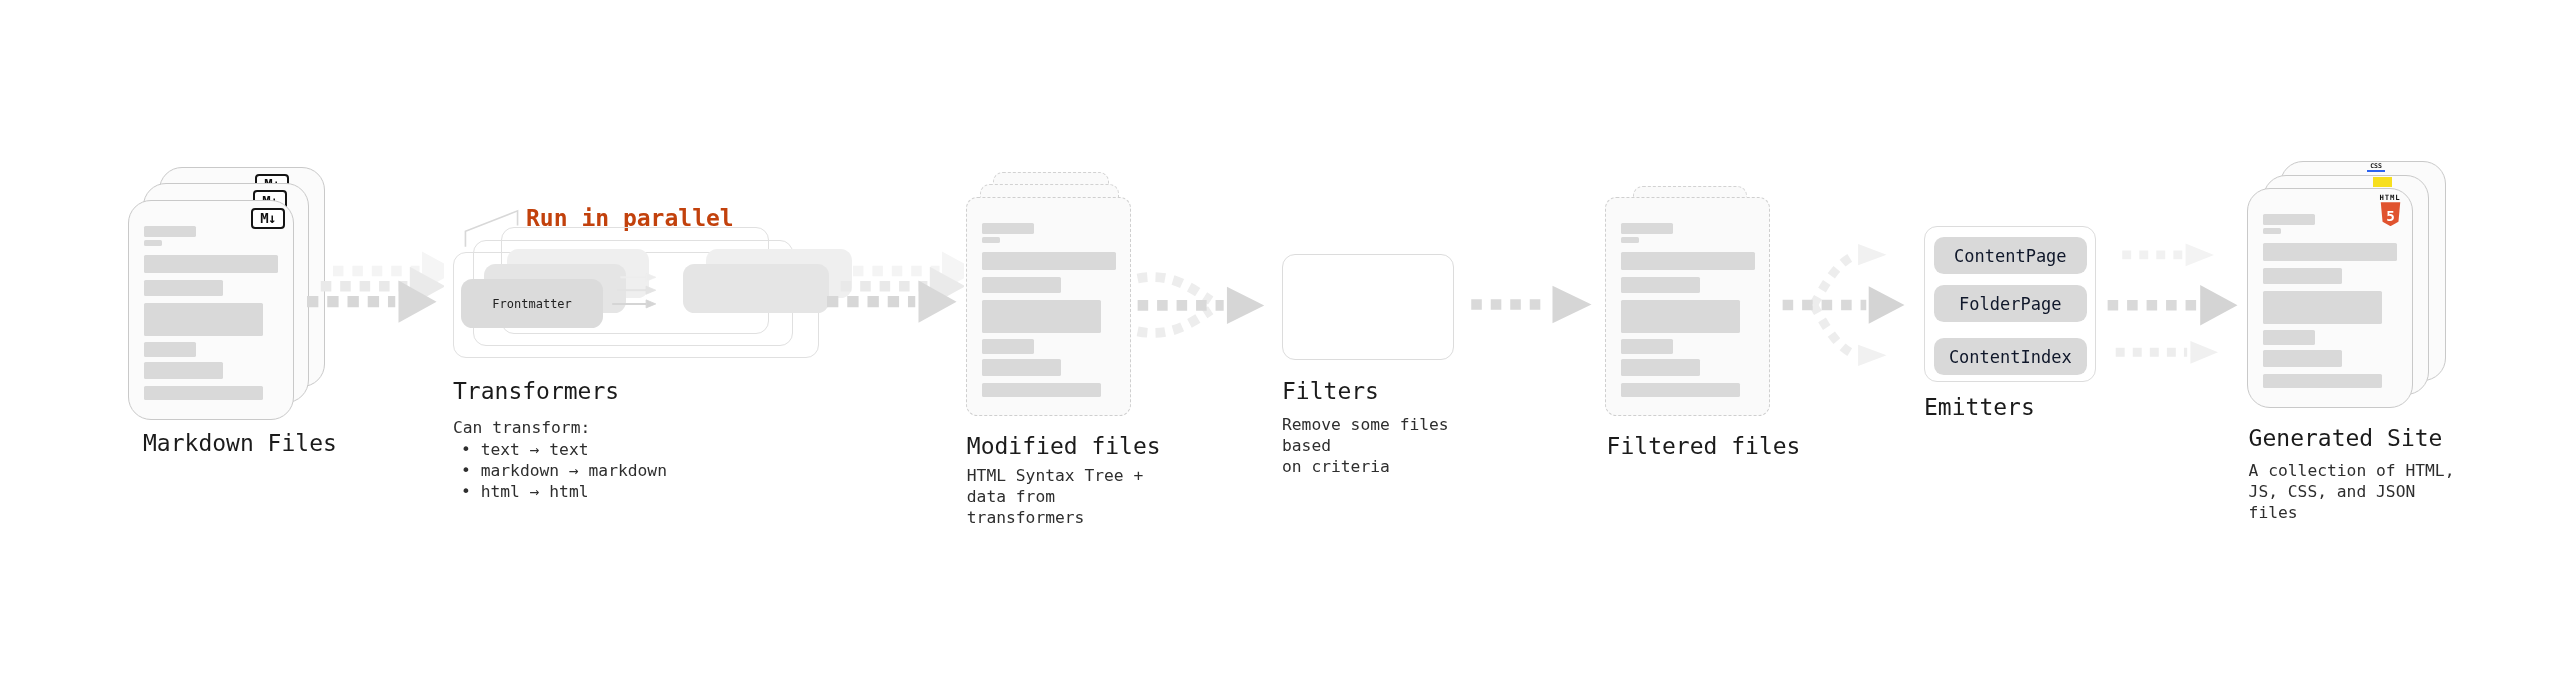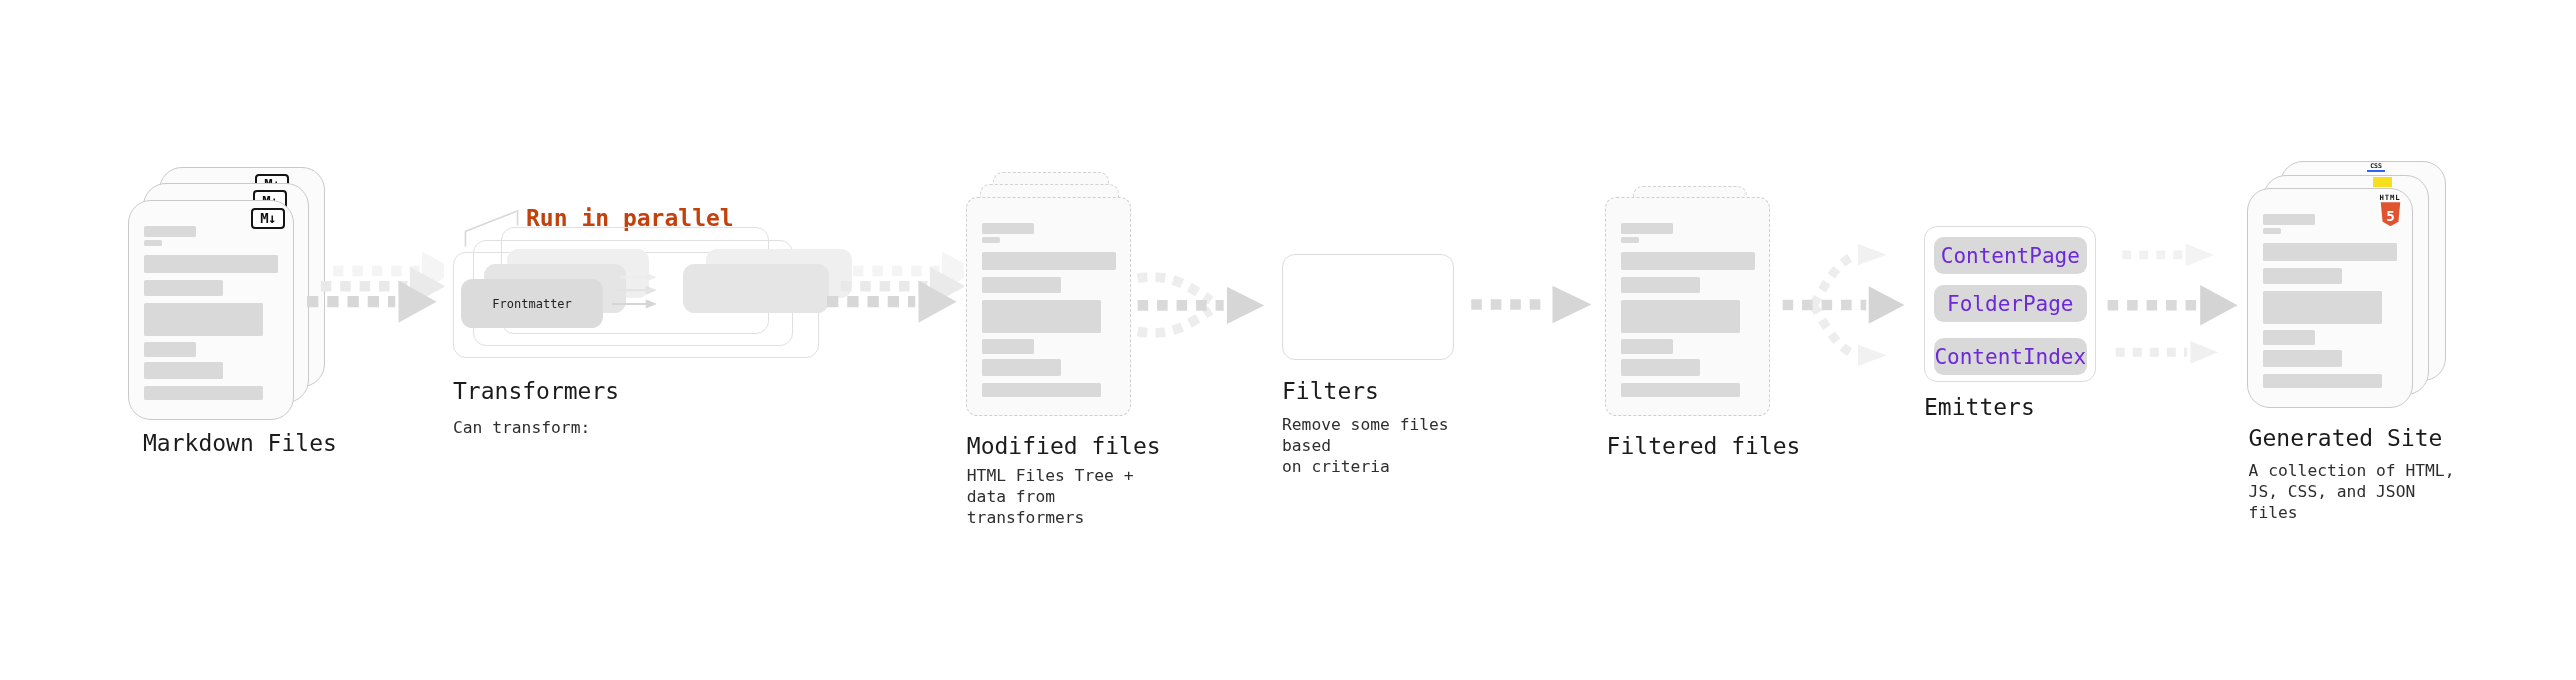--- a/index.html
+++ b/index.html
@@ -28,21 +28,21 @@
   .badge-html5{position:absolute;width:24.4px;text-align:center;}
   .badge-html5 .word{font-size:7.3px;font-weight:bold;color:#111;letter-spacing:0.8px;line-height:7.3px;}
   
   .obox{position:absolute;border:1.6px solid #e0e0e0;border-radius:13px;background:transparent;box-sizing:border-box;}
   .wbox{position:absolute;border:1.6px solid #dcdcdc;border-radius:13px;background:#ffffff;box-sizing:border-box;}
   .pill{position:absolute;background:#dbdbdb;border-radius:11.4px;display:flex;align-items:center;
         justify-content:center;font-size:12px;color:#222;white-space:nowrap;}
   .pill.g1{background:#e5e5e5;}
   .pill.g2{background:#efefef;}
   .epill{position:absolute;width:153px;height:37px;background:#d9d9d9;border-radius:9.8px;display:flex;
-         align-items:center;justify-content:center;font-size:21px;color:#6d28d9;white-space:nowrap;}
+         align-items:center;justify-content:center;font-size:17px;color:#0f172a;white-space:nowrap;}
   
   .h{position:absolute;font-size:23px;line-height:26px;color:#1b1b1b;white-space:nowrap;}
   .desc{position:absolute;font-size:16.3px;line-height:21px;color:#2e2e2e;white-space:pre-line;}
   .bullets{position:absolute;font-size:16.3px;line-height:21px;color:#2e2e2e;}
   .note{position:absolute;font-size:23px;color:#c2410c;white-space:nowrap;font-weight:bold;}
   svg{display:block;}
 </style>
 </head>
 <body>
 
@@ -108,20 +108,25 @@
           <line x1="4" y1="42" x2="46" y2="42" stroke-width="2.5"></line>
           <polygon points="46,37 58,42 46,47"></polygon>
         </g>
     </svg>
 
     <div class="pill g2" style="left:253px;top:46px;width:146px;height:49px"></div>
     <div class="pill g1" style="left:230px;top:61px;width:146px;height:49px"></div>
 
     <div class="h" style="left:0;top:175px">Transformers</div>
     <div class="desc" style="left:0;top:214px">Can transform:</div>
+    <div class="bullets" style="left:8.1px;top:236px">
+      <div>• text → text</div>
+      <div>• markdown → markdown</div>
+      <div>• html → html</div>
+    </div>
   </div>
 
   <svg class="abs" style="left:822px;top:245px" width="142" height="85" viewBox="0 0 175 105">
     <g transform="translate(30,-38)">
       <line x1="8" y1="70" x2="115" y2="70" stroke="#f4f4f4" stroke-width="13" stroke-dasharray="13 11"></line>
       <polygon points="118,46 118,94 162,70" fill="#f5f5f5"></polygon>
     </g>
     <g transform="translate(15,-19)">
       <line x1="8" y1="70" x2="115" y2="70" stroke="#e9e9e9" stroke-width="13" stroke-dasharray="13 11"></line>
       <polygon points="118,46 118,94 162,70" fill="#eaeaea"></polygon>
@@ -139,21 +144,21 @@
           <div class="bar" style="width: 18px; height: 5.7px; margin-top: 3.3px;"></div>
           <div class="bar" style="width: 134px; height: 18px; margin-top: 9px;"></div>
           <div class="bar" style="width: 79px; height: 16.3px; margin-top: 7.3px;"></div>
           <div class="bar" style="width: 119px; height: 33px; margin-top: 7.3px;"></div>
           <div class="bar" style="width: 52px; height: 14.6px; margin-top: 5.7px;"></div>
           <div class="bar" style="width: 79px; height: 17px; margin-top: 5.7px;"></div>
           <div class="bar" style="width: 119px; height: 14px; margin-top: 6.5px;"></div>
         </div>
     </div>
     <div class="h" style="left:0.8px;top:274px">Modified files</div>
-    <div class="desc" style="left:0.8px;top:306px">HTML Files Tree +
+    <div class="desc" style="left:0.8px;top:306px">HTML Syntax Tree +
 data from transformers</div>
   </div>
 
   <svg class="abs" style="left:1136px;top:254px" width="138" height="106" viewBox="0 0 170 130">
     <path d="M 2,30 C 42,22 66,40 92,57" fill="none" stroke="#ededed" stroke-width="12" stroke-dasharray="12 10"></path>
     <path d="M 2,95 C 42,103 66,86 92,69" fill="none" stroke="#ededed" stroke-width="12" stroke-dasharray="12 10"></path>
     <line x1="2" y1="63" x2="108" y2="63" stroke="#d9d9d9" stroke-width="13" stroke-dasharray="13 11"></line>
     <polygon points="112,40 112,86 158,63" fill="#d6d6d6"></polygon>
   </svg>
 

